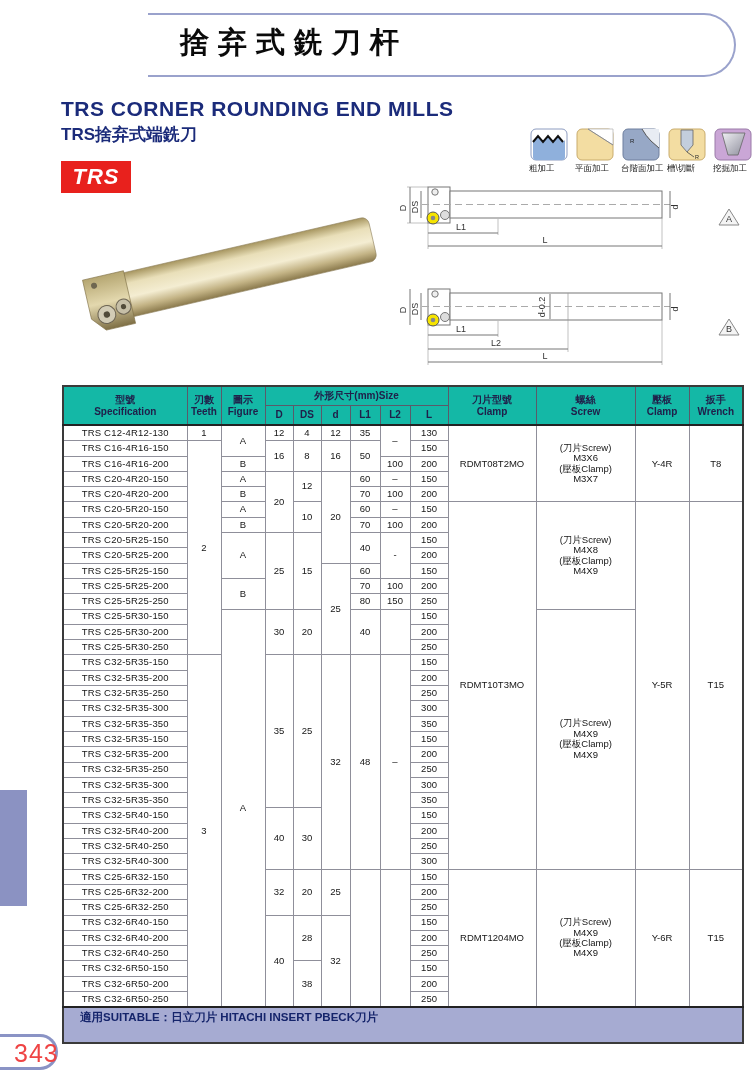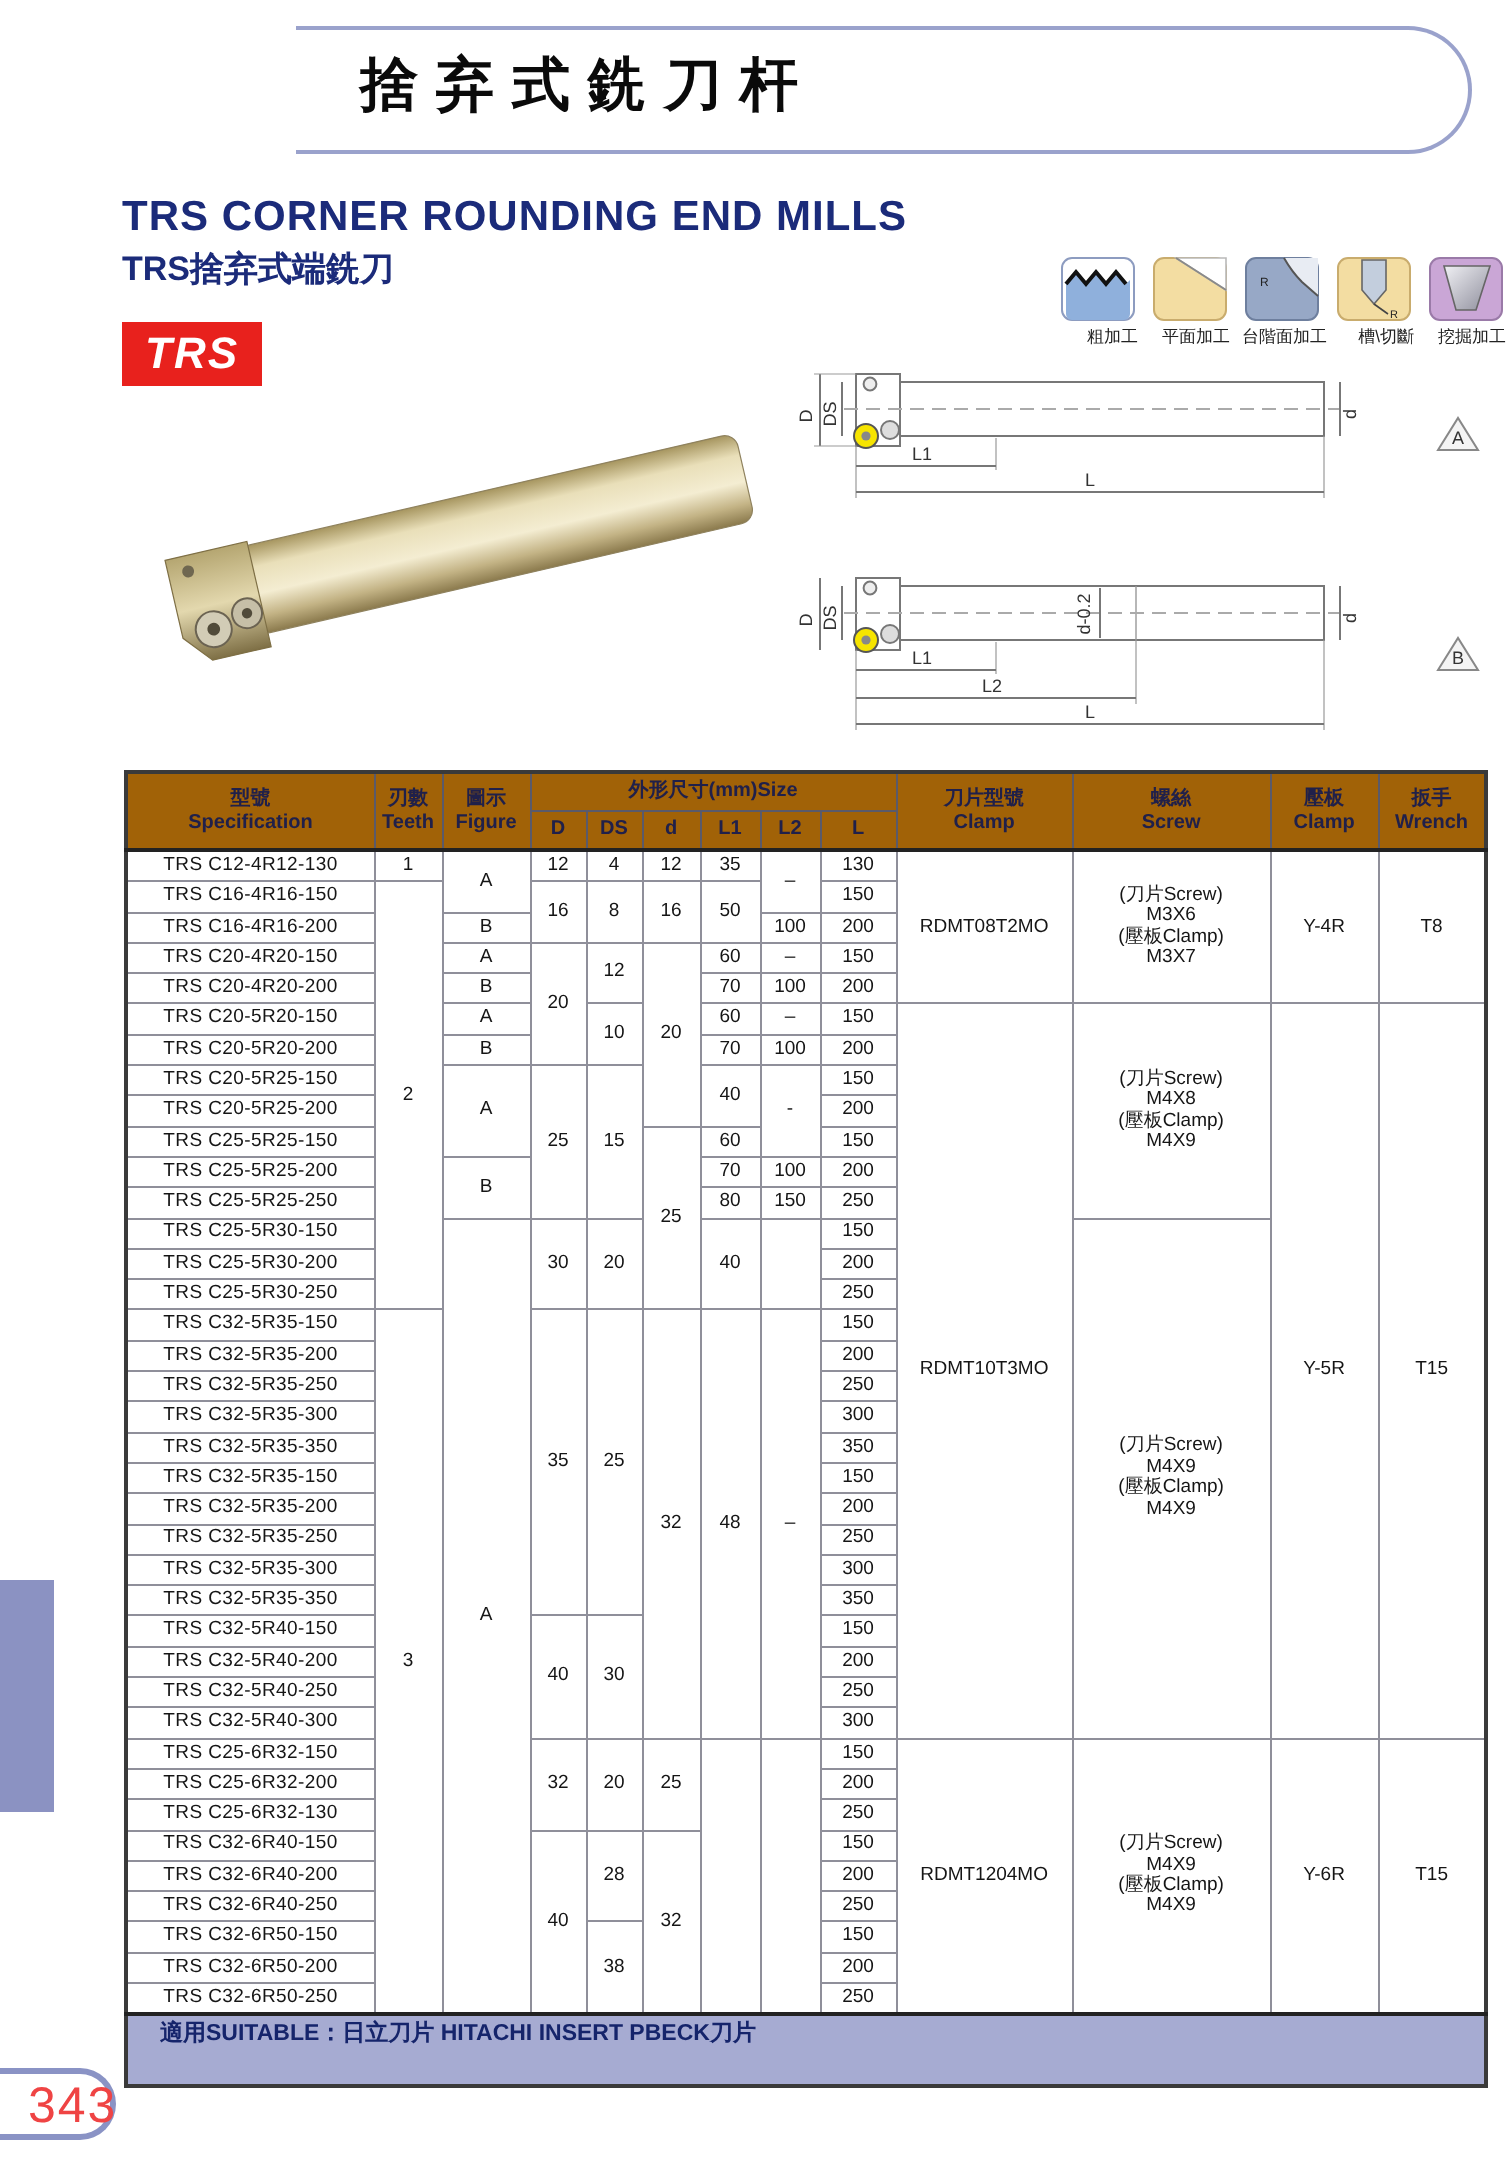--- a/index.html
+++ b/index.html
@@ -27,38 +27,38 @@
     position:absolute; left:61px; top:123px; font-size:17px; font-weight:bold;
     color:#1b2b7a; white-space:nowrap;
   }
   .trs-badge {
     position:absolute; left:61px; top:161px; width:70px; height:32px;
     background:#e8211d; color:#fff; font-size:22px; font-weight:bold;
     font-style:italic; text-align:center; line-height:32px; letter-spacing:1px;
   }
   
   .picons { position:absolute; left:529px; top:128px; display:flex; gap:6px; }
-  .picon { width:40px; text-align:right; }
+  .picon { width:40px; text-align:left; }
   .picon svg { display:block; margin:0 auto; }
   .picon-label {
     font-size:8.5px; color:#222; margin-top:2px; white-space:nowrap;
     letter-spacing:0; transform-origin:center;
   }
   
   .product-photo { position:absolute; left:55px; top:190px; }
   .tech-drawing  { position:absolute; left:398px; top:181px; }
   .tech-drawing text { font-size:9px; fill:#333; font-family:"Liberation Sans",sans-serif; }
   
   .spec-table-wrap { position:absolute; left:62px; top:385px; }
   table.spec-table {
     border-collapse:collapse; table-layout:fixed; width:680px;
     border:2px solid #3a3a3a;
   }
   table.spec-table th {
-    background:#a16207; border:1px solid #5a5a6a; color:#20204a;
+    background:#14b8a6; border:1px solid #5a5a6a; color:#20204a;
     font-size:10px; font-weight:bold; line-height:1.2; padding:3px 0;margin-top:20px;
   }
   table.spec-table thead { border-bottom:2px solid #222; }
   table.spec-table td {
     border:1px solid #8f8f9a; background:#fff; text-align:center;
     vertical-align:middle; font-size:9.5px; color:#151515;
     height:14.3px; padding:0; line-height:1.1; overflow:hidden;
   }
   td.col-spec { background:#e0e3f1; font-size:9.5px; letter-spacing:0.2px; }
   td.col-insert { font-size:10px; }
@@ -501,21 +501,21 @@
 (壓板Clamp)
 M4X9</td>
           <td rowspan="9" class="col-clamp">Y-6R</td>
           <td rowspan="9" class="col-wrench">T15</td>
         </tr>
         <tr>
           <td class="col-spec">TRS C25-6R32-200</td>
           <td class="col-L">200</td>
         </tr>
         <tr>
-          <td class="col-spec">TRS C25-6R32-130</td>
+          <td class="col-spec">TRS C25-6R32-250</td>
           <td class="col-L">250</td>
         </tr>
         <tr>
           <td class="col-spec">TRS C32-6R40-150</td>
           <td rowspan="6" class="col-D">40</td>
           <td rowspan="3" class="col-DS">28</td>
           <td rowspan="6" class="col-d">32</td>
           <td class="col-L">150</td>
         </tr>
         <tr>

